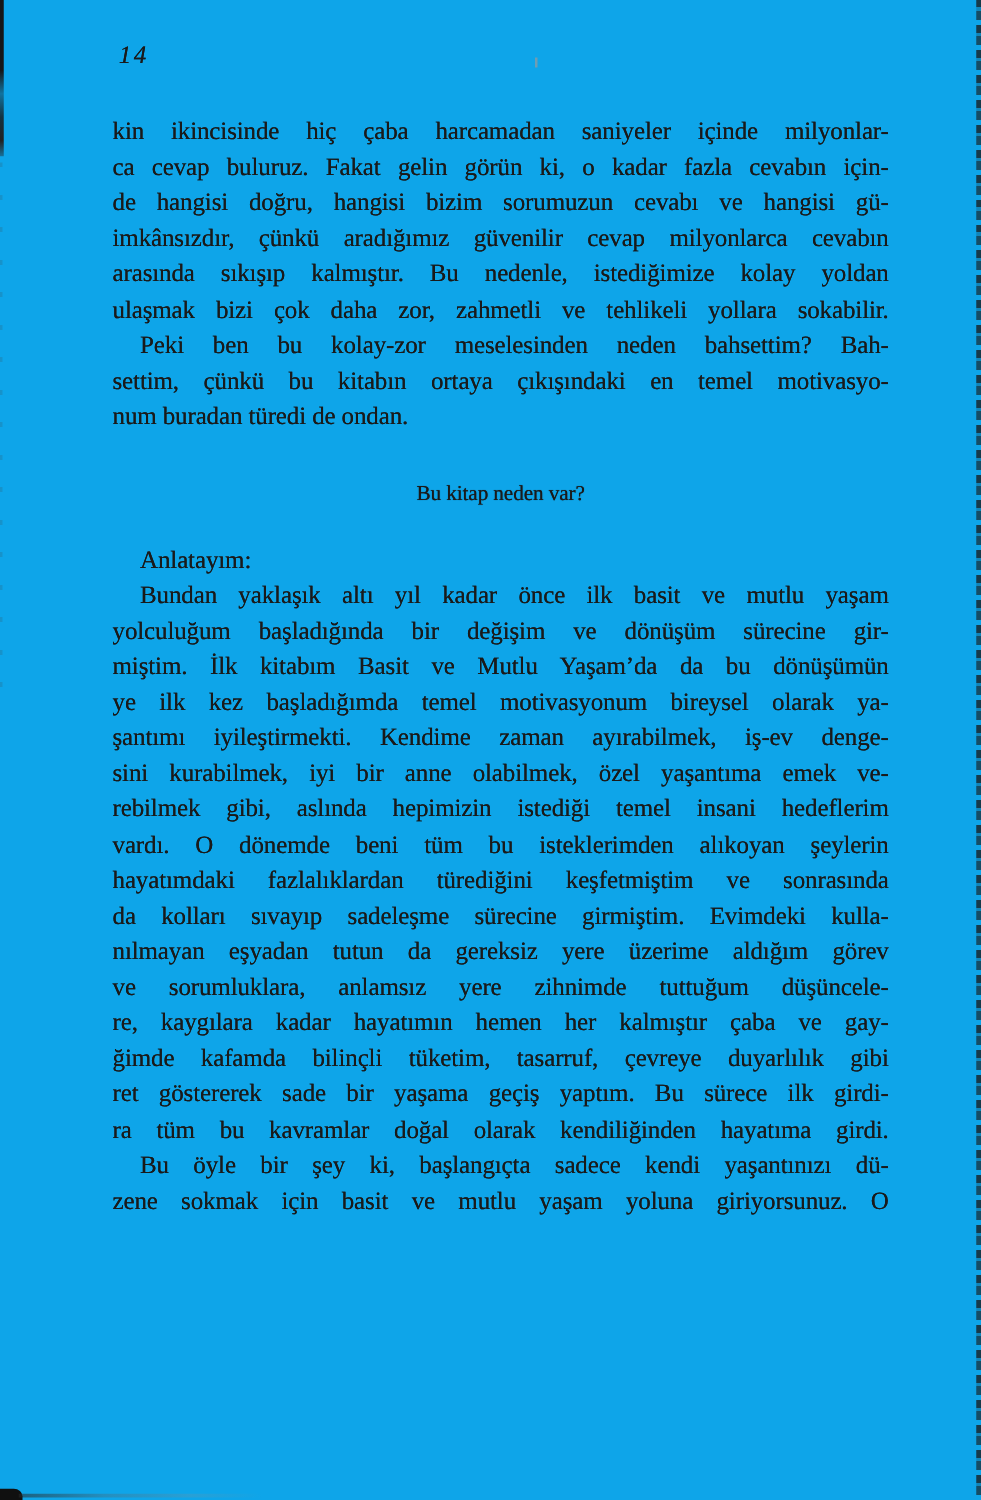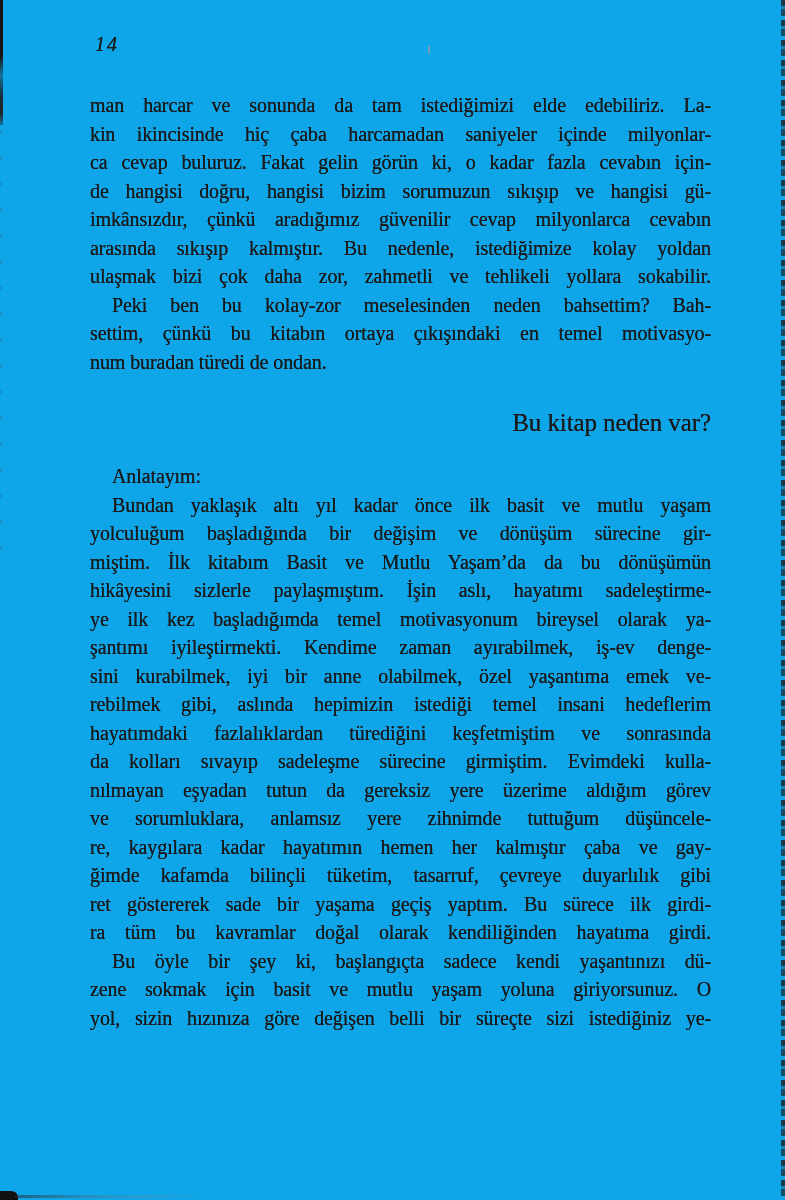--- a/index.html
+++ b/index.html
@@ -35,23 +35,23 @@
     text-align: justify;
     text-align-last: justify;
     white-space: normal;
   }
   .line.short { text-align-last: left; }
   .line.indent { text-indent: 22px; font-family: Liberation Serif, serif; }
   .italic { }
   .section-heading {
     margin-top: 30px;
     margin-bottom: 22px;
-    font-size: 25px;
+    font-size: 17px;
     line-height: 34px;
-    text-align: right;
+    text-align: center;
     text-shadow: 0 0 0.6px #1a1a1a;
   }
   
   .artifact { position: absolute; pointer-events: none; }
   .right-edge-line {
     right: 0px; top: 0; width: 4px; height: 1200px;
     background:
       repeating-linear-gradient(to bottom,
         rgba(25,25,25,0.85) 0px, rgba(25,25,25,0.85) 6px,
         rgba(25,25,25,0.25) 6px, rgba(25,25,25,0.25) 9px,
@@ -89,24 +89,23 @@
 </head>
 <body>
 
 <div id="page">
 
   <div class="page-number">14</div>
 
   <div class="text-block">
 
     <div>
-      <div class="line">man harcar ve sonunda da tam istediğimizi elde edebiliriz. La-</div>
       <div class="line">kin ikincisinde hiç çaba harcamadan saniyeler içinde milyonlar-</div>
       <div class="line">ca cevap buluruz. Fakat gelin görün ki, o kadar fazla cevabın için-</div>
-      <div class="line">de hangisi doğru, hangisi bizim sorumuzun sıkışıp ve hangisi gü-</div>
+      <div class="line">de hangisi doğru, hangisi bizim sorumuzun cevabı ve hangisi gü-</div>
       <div class="line">imkânsızdır, çünkü aradığımız güvenilir cevap milyonlarca cevabın</div>
       <div class="line">arasında sıkışıp kalmıştır. Bu nedenle, istediğimize kolay yoldan</div>
       <div class="line">ulaşmak bizi çok daha zor, zahmetli ve tehlikeli yollara sokabilir.</div>
     </div>
 
     <div>
       <div class="line indent">Peki ben bu kolay-zor meselesinden neden bahsettim? Bah-</div>
       <div class="line">settim, çünkü bu kitabın ortaya çıkışındaki en temel motivasyo-</div>
       <div class="line short">num buradan türedi de ondan.</div>
     </div>
@@ -114,39 +113,38 @@
     <div class="section-heading">Bu kitap neden var?</div>
 
     <div>
       <div class="line short indent">Anlatayım:</div>
     </div>
 
     <div>
       <div class="line indent">Bundan yaklaşık altı yıl kadar önce ilk basit ve mutlu yaşam</div>
       <div class="line">yolculuğum başladığında bir değişim ve dönüşüm sürecine gir-</div>
       <div class="line"><span>miştim. İlk kitabım </span><span class="italic">Basit ve Mutlu Yaşam</span><span>’da da bu dönüşümün</span></div>
-      <div class="line">hikâyesini sizlerle paylaşmıştım. İşin aslı, hayatımı sadeleştirme-</div>
       <div class="line">ye ilk kez başladığımda temel motivasyonum bireysel olarak ya-</div>
       <div class="line">şantımı iyileştirmekti. Kendime zaman ayırabilmek, iş-ev denge-</div>
       <div class="line">sini kurabilmek, iyi bir anne olabilmek, özel yaşantıma emek ve-</div>
       <div class="line">rebilmek gibi, aslında hepimizin istediği temel insani hedeflerim</div>
+      <div class="line">vardı. O dönemde beni tüm bu isteklerimden alıkoyan şeylerin</div>
       <div class="line">hayatımdaki fazlalıklardan türediğini keşfetmiştim ve sonrasında</div>
       <div class="line">da kolları sıvayıp sadeleşme sürecine girmiştim. Evimdeki kulla-</div>
       <div class="line">nılmayan eşyadan tutun da gereksiz yere üzerime aldığım görev</div>
       <div class="line">ve sorumluklara, anlamsız yere zihnimde tuttuğum düşüncele-</div>
       <div class="line">re, kaygılara kadar hayatımın hemen her kalmıştır çaba ve gay-</div>
       <div class="line">ğimde kafamda bilinçli tüketim, tasarruf, çevreye duyarlılık gibi</div>
       <div class="line">ret göstererek sade bir yaşama geçiş yaptım. Bu sürece ilk girdi-</div>
       <div class="line">ra tüm bu kavramlar doğal olarak kendiliğinden hayatıma girdi.</div>
     </div>
 
     <div>
       <div class="line indent">Bu öyle bir şey ki, başlangıçta sadece kendi yaşantınızı dü-</div>
       <div class="line">zene sokmak için basit ve mutlu yaşam yoluna giriyorsunuz. O</div>
-      <div class="line">yol, sizin hızınıza göre değişen belli bir süreçte sizi istediğiniz ye-</div>
     </div>
 
   </div>
 
   <div class="artifact right-edge-line"></div>
   <div class="artifact left-edge-line-top"></div>
   <div class="artifact left-edge-speckle"></div>
   <div class="artifact bottom-left-blob"></div>
   <div class="artifact bottom-smear"></div>
   <div class="artifact top-tick"></div>

